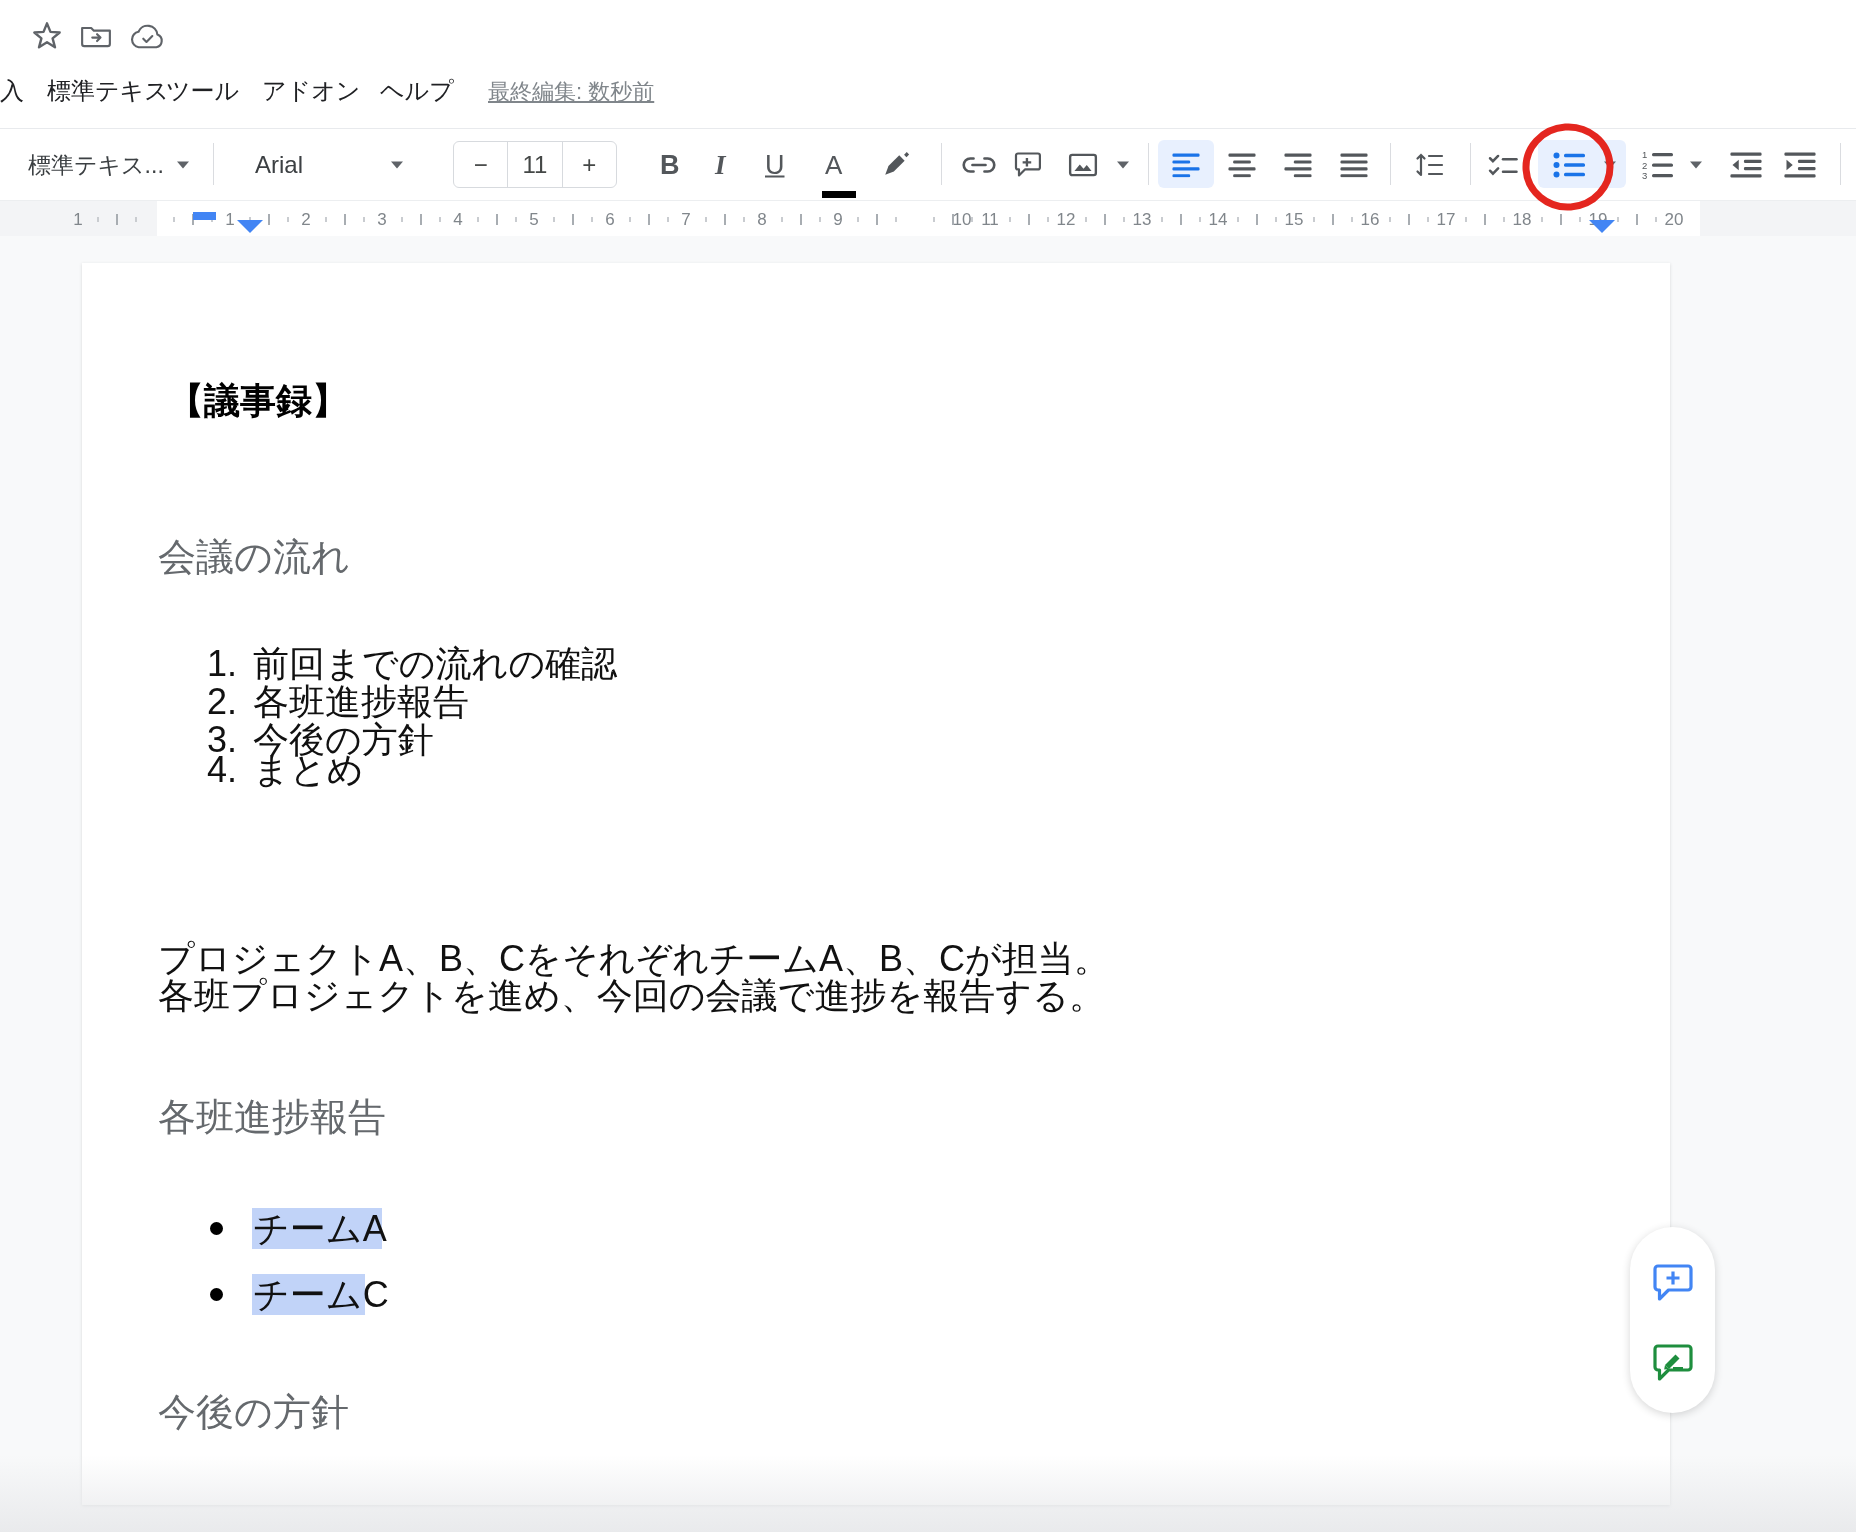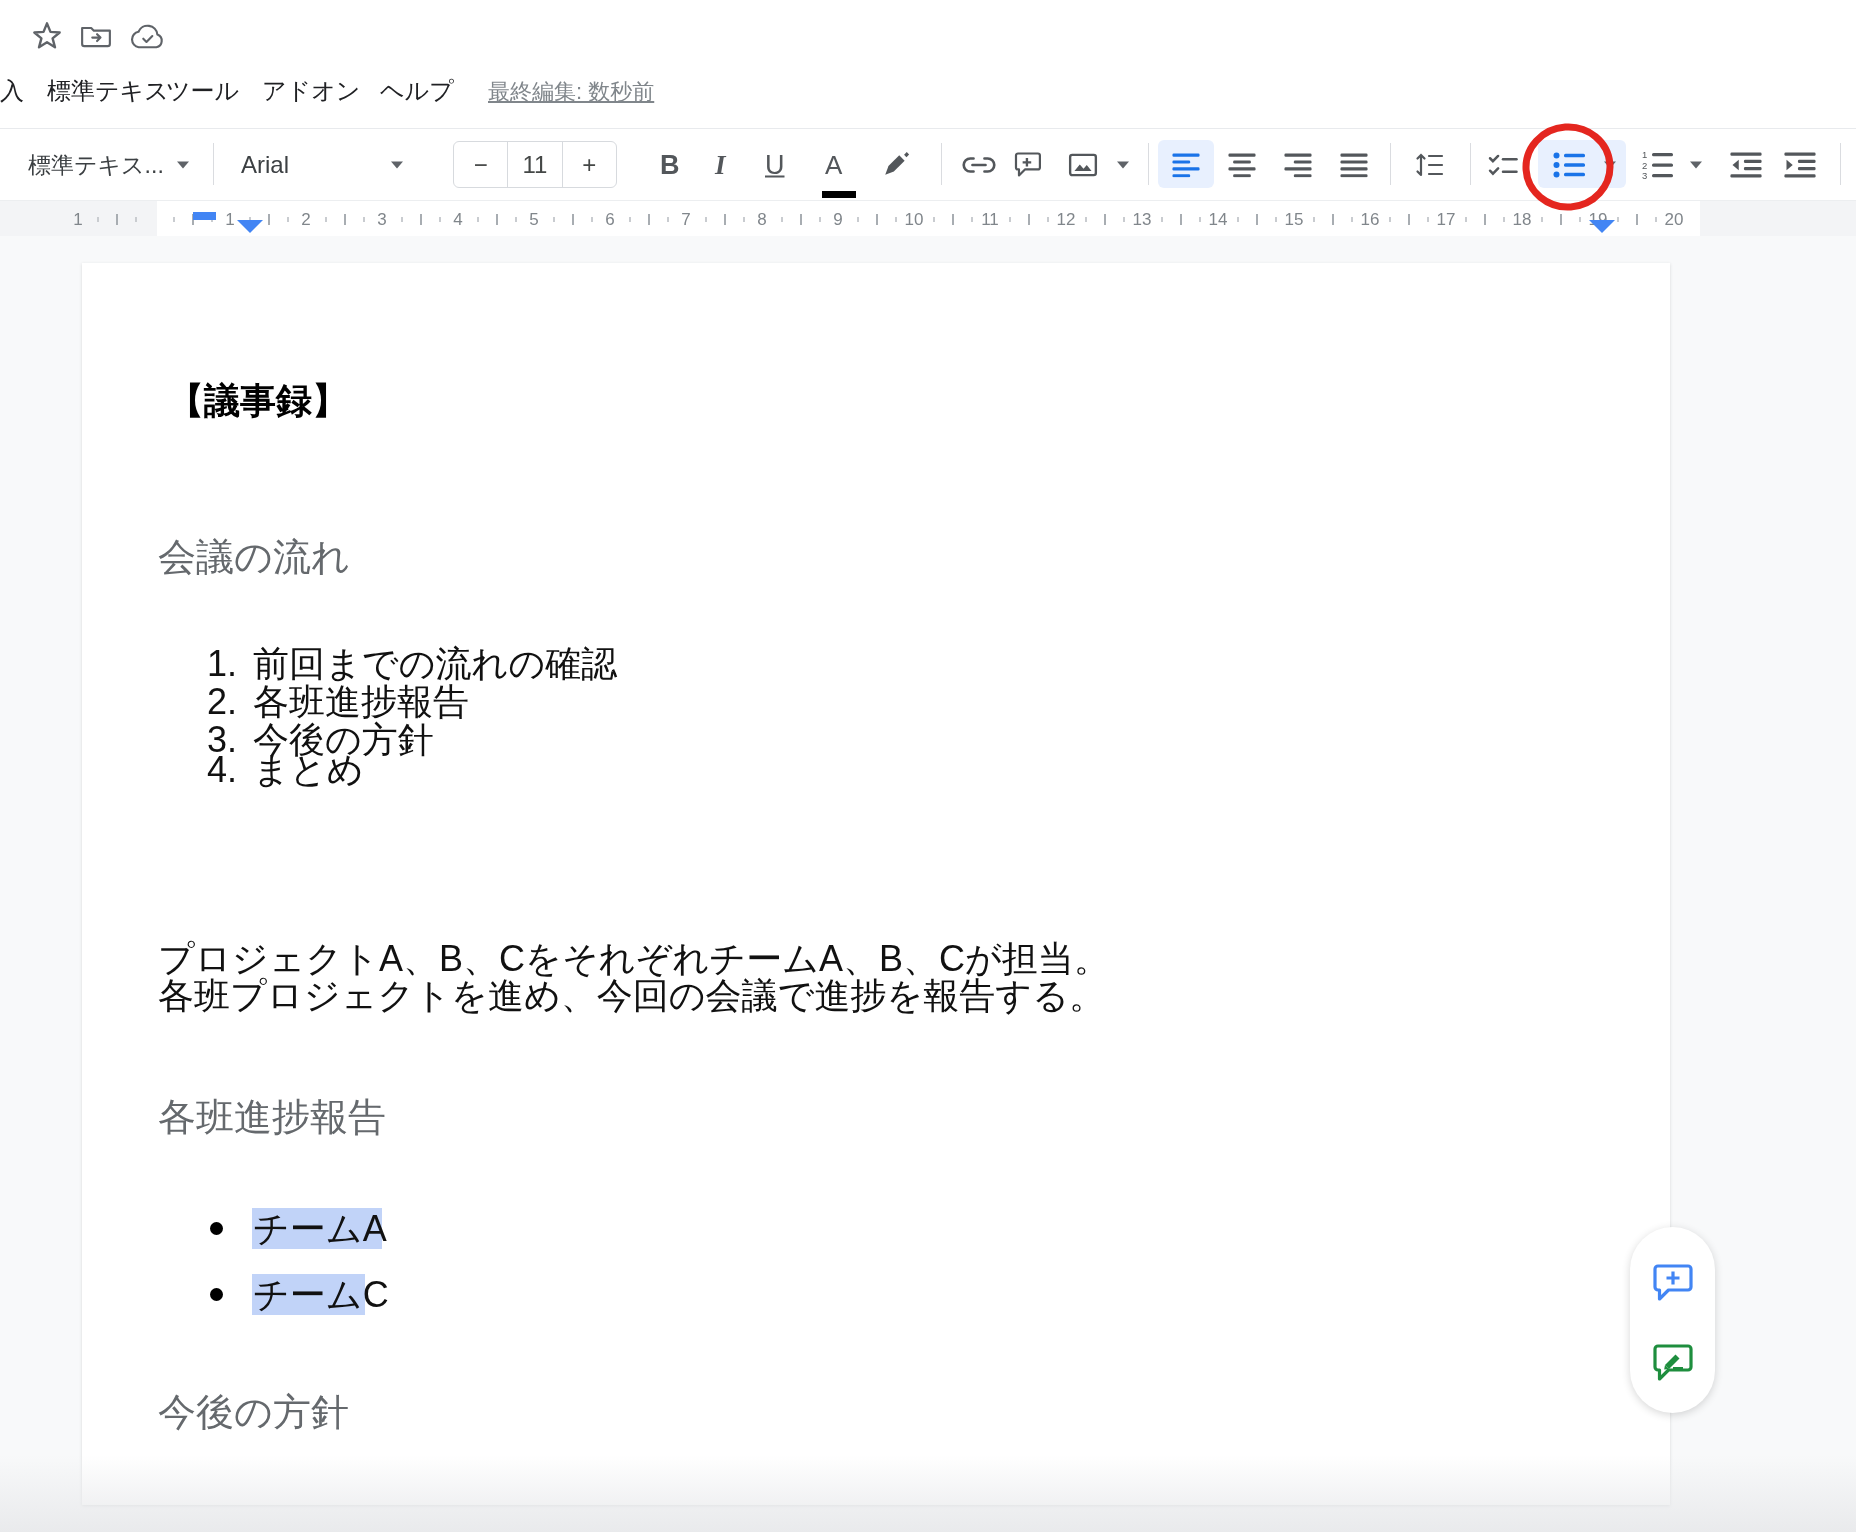--- a/index.html
+++ b/index.html
@@ -98,21 +98,21 @@
   <div id="toolbar">
 
     <div class="tb" style="left:28px;">
       <span class="tb-txt">標準テキス...</span>
     </div>
     <div class="tb" style="left:177px;">
         <span class="caret"></span>
       </div>
     <div class="tb-sep" style="left:213px;"></div>
 
-    <div class="tb" style="left:241px;align-items:flex-end;">
+    <div class="tb" style="left:255px;align-items:flex-end;">
       <span class="tb-txt" style="font-size:24px;">Arial</span>
     </div>
     <div class="tb" style="left:391px;">
         <span class="caret"></span>
       </div>
 
     <div class="sizebox">
       <div>−</div>
       <div>11</div>
       <div>+</div>
@@ -309,21 +309,21 @@
         <div class="rtick-m" style="left: 724px;"></div>
         <div class="rtick-s" style="left: 743px;"></div>
         <div class="rnum" style="left: 752px;">8</div>
         <div class="rtick-s" style="left: 781px;"></div>
         <div class="rtick-m" style="left: 800px;"></div>
         <div class="rtick-s" style="left: 819px;"></div>
         <div class="rnum" style="left: 828px;">9</div>
         <div class="rtick-s" style="left: 857px;"></div>
         <div class="rtick-m" style="left: 876px;"></div>
         <div class="rtick-s" style="left: 895px;"></div>
-        <div class="rnum" style="left: 904px;">10</div>
+        <div class="rnum" style="left: 952px;">10</div>
         <div class="rtick-s" style="left: 933px;"></div>
         <div class="rtick-m" style="left: 952px;"></div>
         <div class="rtick-s" style="left: 971px;"></div>
         <div class="rnum" style="left: 980px;">11</div>
         <div class="rtick-s" style="left: 1009px;"></div>
         <div class="rtick-m" style="left: 1028px;"></div>
         <div class="rtick-s" style="left: 1047px;"></div>
         <div class="rnum" style="left: 1056px;">12</div>
         <div class="rtick-s" style="left: 1085px;"></div>
         <div class="rtick-m" style="left: 1104px;"></div>

